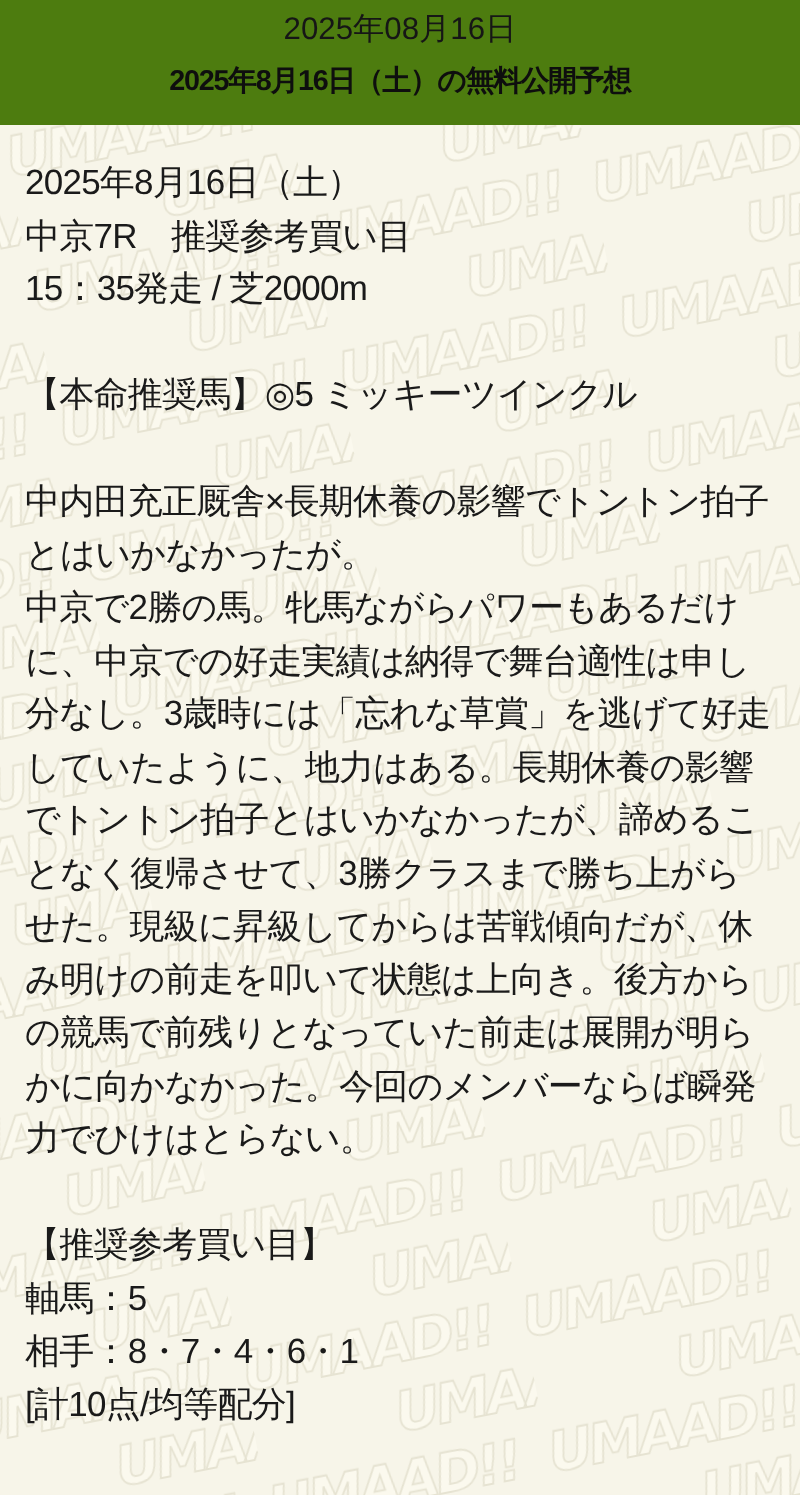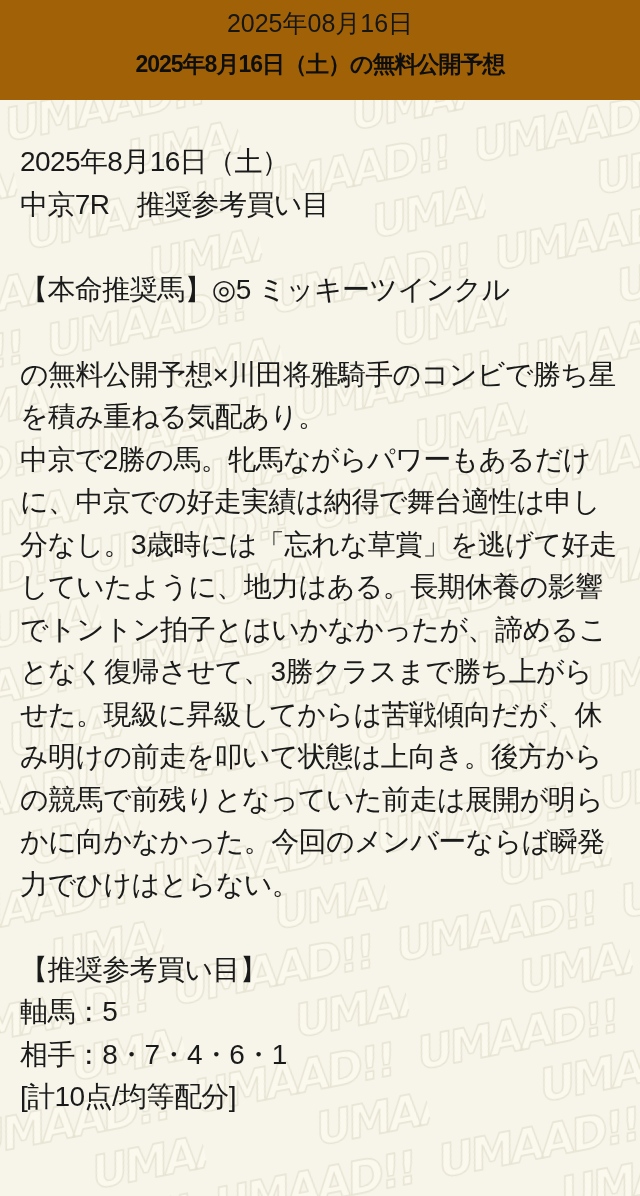--- a/index.html
+++ b/index.html
@@ -11,21 +11,21 @@
     font-family: "Liberation Sans", "DejaVu Sans", sans-serif;
     overflow: hidden;
     position: relative;
   }
 
   
   .banner {
     position: relative;
     z-index: 2;
     height: 100px;
-    background: #a16207;
+    background: #4d7c0f;
     text-align: center;
   }
   .banner-date {
     font-size: 25px;
     line-height: 30px;
     padding-top: 8px;
     font-weight: 400;
     color: #161616;
   }
   .banner-title {
@@ -57,21 +57,20 @@
   }
 
   
   .content {
     position: relative;
     z-index: 1;
     padding: 25px 20px 0;
     font-size: 28px;
     line-height: 42.5px;
     letter-spacing: -0.6px;
-    margin-top: 16px;
   }
   .block { margin: 42.5px 0 0; }
   .block:first-child { margin-top: 0; }
   .content p { margin: 0; }
 </style>
 </head>
 <body>
 
 <div>
 
@@ -88,26 +87,27 @@
       </pattern>
     </defs>
     <rect width="100%" height="100%" fill="url(#wm)"></rect>
   </svg>
 
   <main class="content">
 
     <div class="block">
       <div>2025年8月16日（土）</div>
       <div>中京7R　推奨参考買い目</div>
+      <div>15：35発走 / 芝2000m</div>
     </div>
 
     <div class="block">【本命推奨馬】◎5 ミッキーツインクル</div>
 
     <div class="block">
-      <p>の無料公開予想×川田将雅騎手のコンビで勝ち星を積み重ねる気配あり。</p>
+      <p>中内田充正厩舎×長期休養の影響でトントン拍子とはいかなかったが。</p>
       <p>中京で2勝の馬。牝馬ながらパワーもあるだけに、中京での好走実績は納得で舞台適性は申し分なし。3歳時には「忘れな草賞」を逃げて好走していたように、地力はある。長期休養の影響でトントン拍子とはいかなかったが、諦めることなく復帰させて、3勝クラスまで勝ち上がらせた。現級に昇級してからは苦戦傾向だが、休み明けの前走を叩いて状態は上向き。後方からの競馬で前残りとなっていた前走は展開が明らかに向かなかった。今回のメンバーならば瞬発力でひけはとらない。</p>
     </div>
 
     <div class="block">
       <div>【推奨参考買い目】</div>
       <div>軸馬：5</div>
       <div>相手：8・7・4・6・1</div>
       <div>[計10点/均等配分]</div>
     </div>
 

